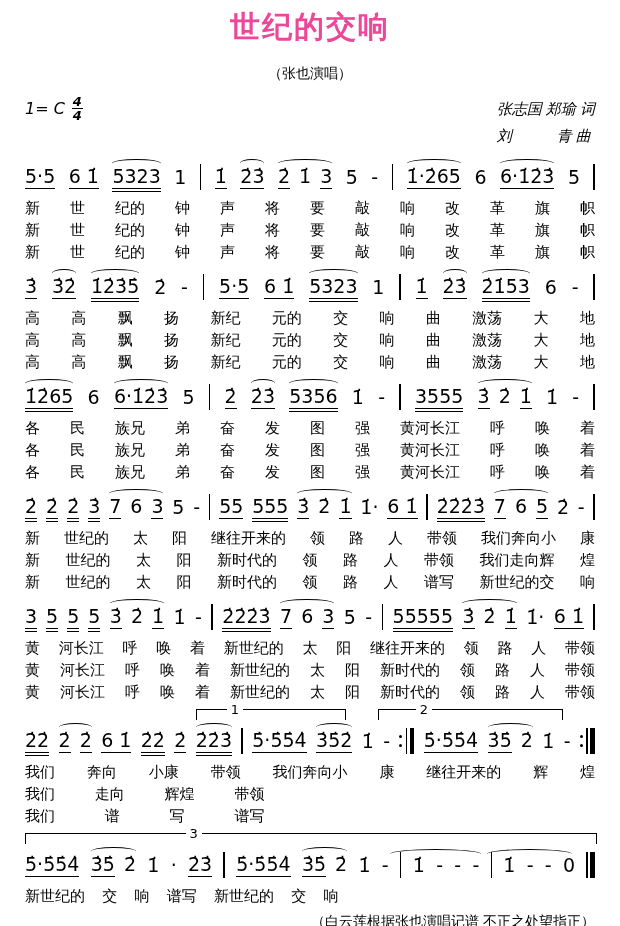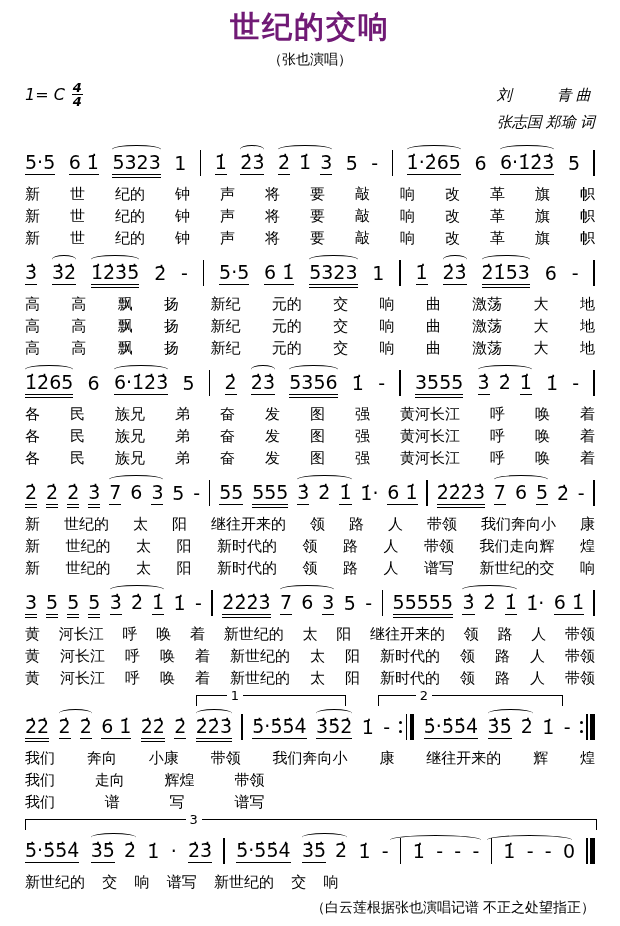--- a/index.html
+++ b/index.html
@@ -1,19 +1,19 @@
 <!DOCTYPE html>
 <html><head>
 <meta charset="utf-8">
 <style>
   html,body{margin:0;padding:0;background:#fff;}
   body{width:620px;height:926px;font-family:"Liberation Sans",sans-serif;color:#000;overflow:hidden;}
   .sheet{box-sizing:border-box;width:620px;height:926px;padding:10px 25px 12px 25px;display:flex;flex-direction:column;}
-  .title{text-align:center;font-size:30px;font-weight:bold;color:#701a75;letter-spacing:2px;line-height:1.15;}
-  .subtitle{text-align:center;font-size:14px;margin-top:6px;}
+  .title{text-align:center;font-size:30px;font-weight:bold;color:#ec4899;letter-spacing:2px;line-height:1.15;}
+  .subtitle{text-align:center;font-size:14px;margin-top:20px;}
   .keyrow{display:flex;justify-content:space-between;align-items:flex-start;margin:12px 0 10px 0;font-style:italic;}
   .keysig{font-size:16px;font-family:"DejaVu Sans",sans-serif;display:flex;align-items:center;}
   .meter{display:inline-flex;flex-direction:column;align-items:center;font-size:13px;line-height:1.05;margin-left:7px;font-weight:bold;}
   .meter .mt{border-bottom:1.2px solid #000;padding:0 1px;}
   .credits{font-size:15px;line-height:1.8;text-align:left;}
   
   #score{flex:0 0 auto;}
   .system{position:relative;margin-bottom:8px;}
   .system.has-volta{padding-top:14px;}
   .nrow{display:flex;justify-content:space-between;align-items:flex-end;height:36px;}
@@ -46,22 +46,22 @@
 
   <div class="keyrow">
     <div class="keysig">
       <span>1= C</span>
       <span class="meter">
         <span class="mt">4</span>
         <span>4</span>
       </span>
     </div>
     <div class="credits">
+      <div>张志国 郑瑜 词</div>
       <div>刘　　　青  曲</div>
-      <div>张志国 郑瑜 词</div>
     </div>
   </div>
 
   <div id="score">
       <div class="system">
         <div class="nrow">
           <span class="tok"><span class="note u1">5·5</span></span>
           <span class="tok"><span class="note u1">6 1̇</span></span>
           <span class="tok"><span class="note u2">5323</span><i class="slur"></i></span>
           <span class="tok"><span class="note">1</span></span>

